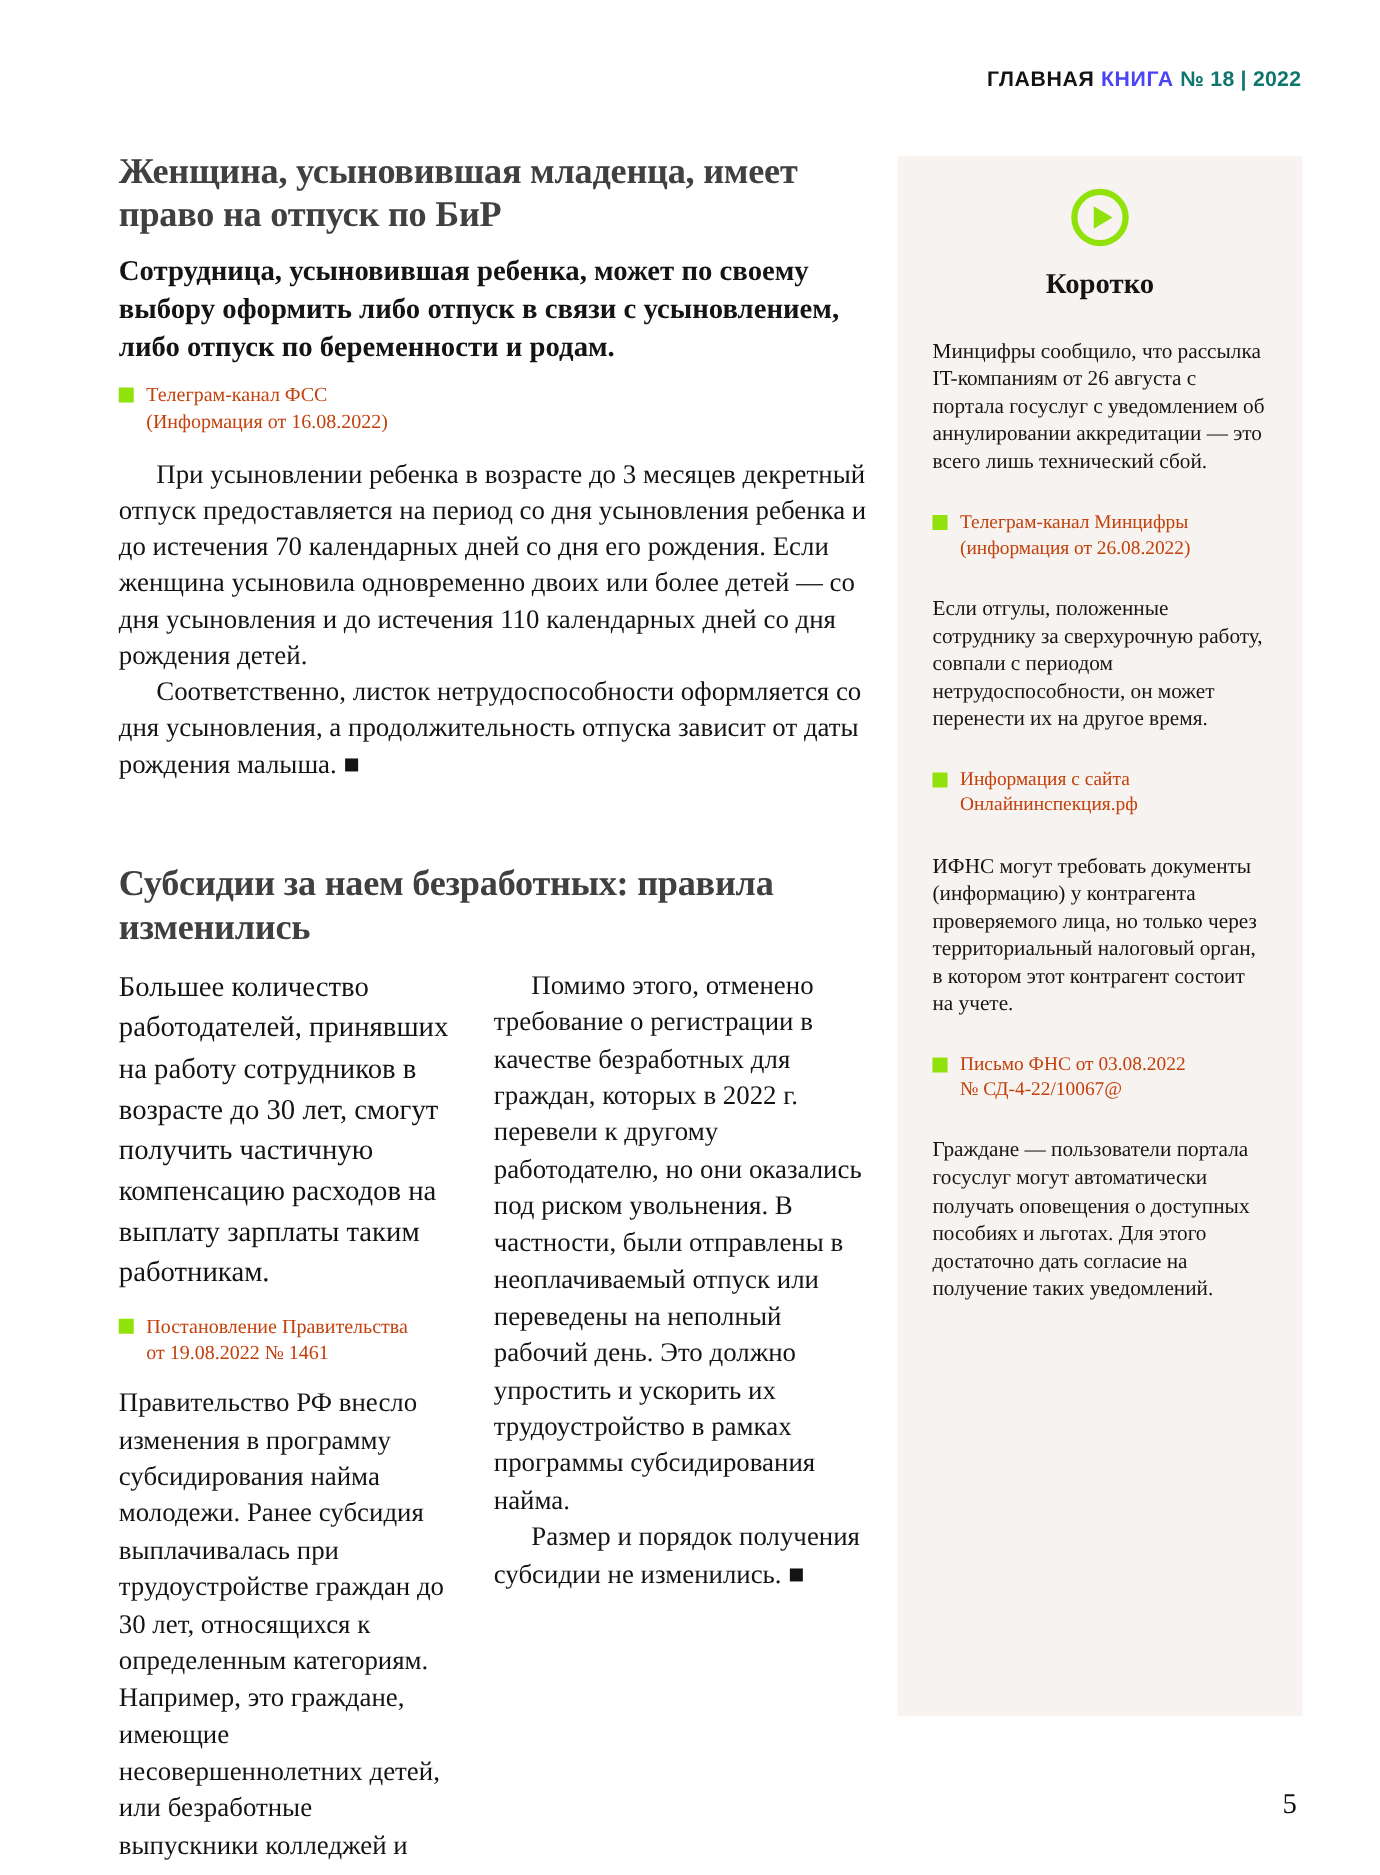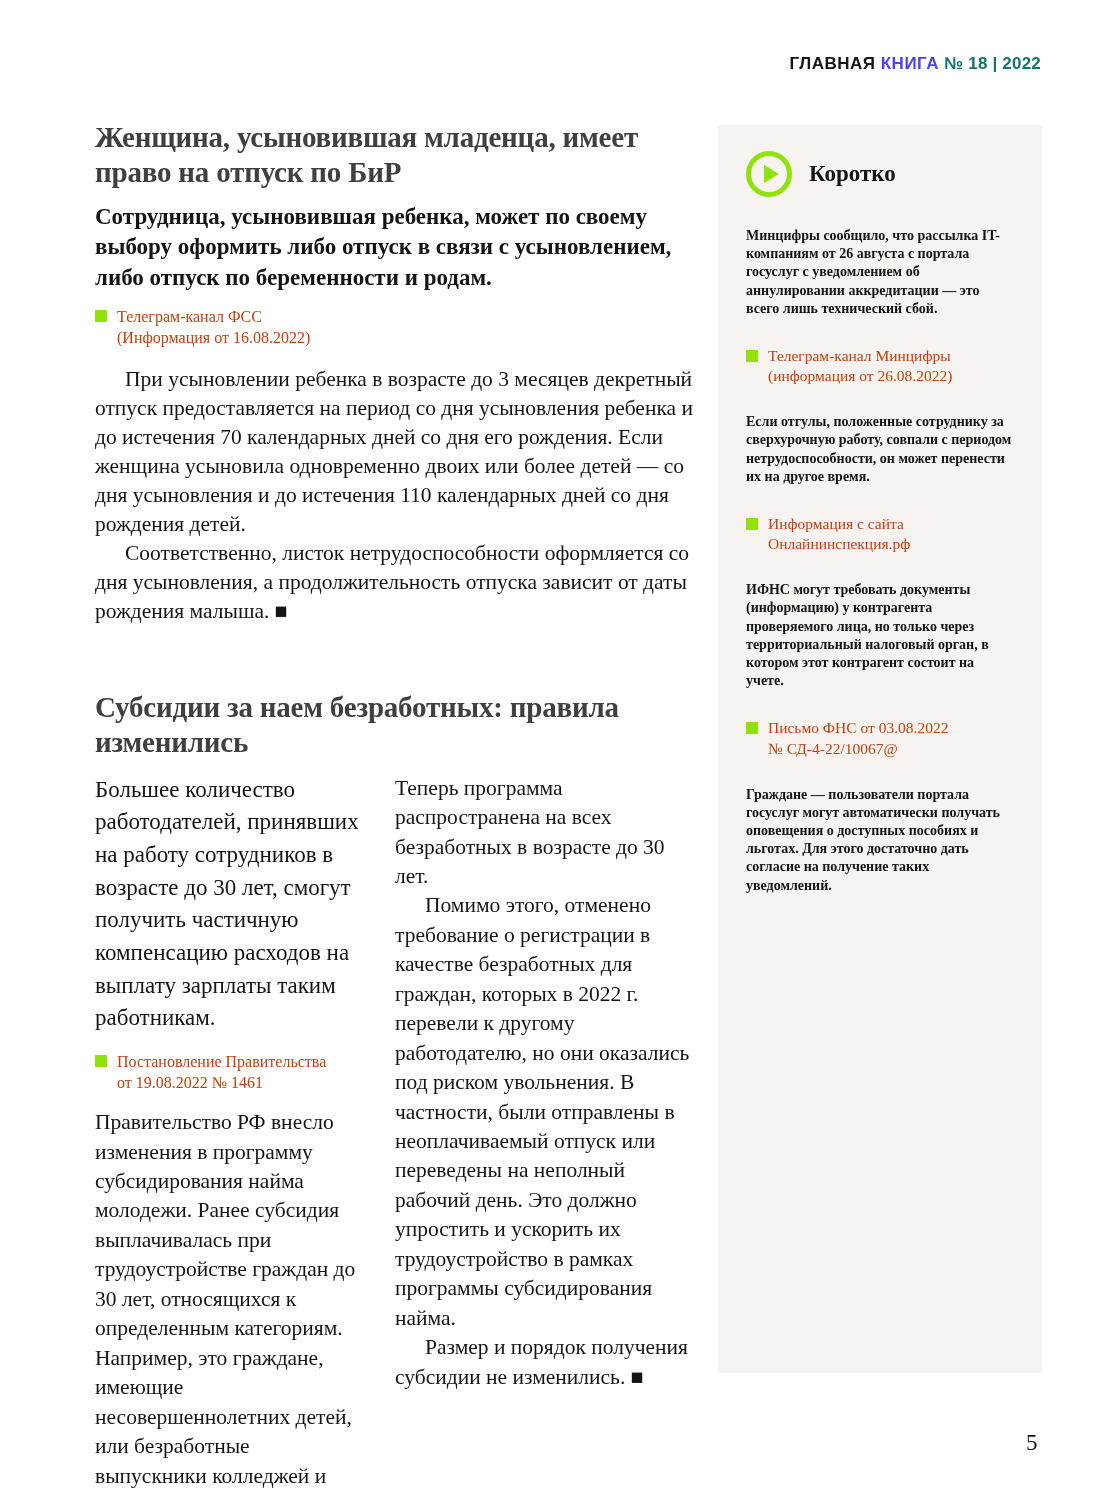--- a/index.html
+++ b/index.html
@@ -50,33 +50,33 @@
   .col2 { width: 300px; flex: none; }
   .lead2 { font-size: 23px; font-weight: normal; line-height: 1.42; margin-bottom: 16px; }
   .col-body { margin-top: 15px; }
   .col-p { font-size: 21.5px; line-height: 1.37; }
 
   
   .sidebar {
     position: absolute; left: 718px; top: 125px; width: 324px; min-height: 1248px;
     background: var(--sidebar_bg); padding: 26px 28px 28px;
   }
-  .sb-head { display: flex; align-items: center; gap: 17px; margin-bottom: 30px; }
+  .sb-head { display: flex; align-items: center; gap: 17px; margin-bottom: 30px; flex-direction: column; }
   .play-icon {
     width: 46px; height: 46px; border: 5px solid var(--accent);
     border-radius: 50%; position: relative; flex: none; background: transparent;
   }
   .play-icon::after {
     content: ""; position: absolute; left: 13px; top: 9px; width: 0; height: 0;
     border-left: 15px solid var(--accent);
     border-top: 9px solid transparent; border-bottom: 9px solid transparent;
   }
   .sb-title { font-size: 23px; font-weight: bold; }
   .sb-item { margin-bottom: 27px; }
-  .sb-text { font-size: 14px; font-weight: bold; line-height: 1.3; margin-bottom: 10px; }
+  .sb-text { font-size: 17px; font-weight: normal; line-height: 1.3; margin-bottom: 10px; }
   .sb-src { font-size: 15.5px; line-height: 1.3; margin-top: 28px; }
 
   
   .page-number { position: absolute; left: 1026px; top: 1430px; font-size: 23px; color: #111; }
 </style>
 </head>
 <body>
 
 <div class="page-header">
   <span>ГЛАВНАЯ</span>
@@ -110,21 +110,20 @@
         <span>
           <span>Постановление Правительства</span><br>
           <span>от 19.08.2022 № 1461</span>
         </span>
       </div>
       <div class="col-body">
         <p class="col-p hyph">Правительство РФ внесло изменения в программу субсидирования найма молодежи. Ранее субсидия выплачивалась при трудоустройстве граждан до 30 лет, относящихся к определенным категориям. Например, это граждане, имеющие несовершеннолетних детей, или безработные выпускники колледжей и вузов.</p>
       </div>
     </div>
     <div class="col2">
-      <p class="col-p hyph">Теперь программа распространена на всех безработных в возрасте до 30 лет.</p>
       <p class="col-p indent hyph">Помимо этого, отменено требование о регистрации в качестве безработных для граждан, которых в 2022 г. перевели к другому работодателю, но они оказались под риском увольнения. В частности, были отправлены в неоплачиваемый отпуск или переведены на неполный рабочий день. Это должно упростить и ускорить их трудоустройство в рамках программы субсидирования найма.</p>
       <p class="col-p indent hyph">Размер и порядок получения субсидии не изменились. ■</p>
     </div>
   </div>
 </div>
 
 <div class="sidebar">
   <div class="sb-head">
     <span class="play-icon"></span>
     <span class="sb-title">Коротко</span>

